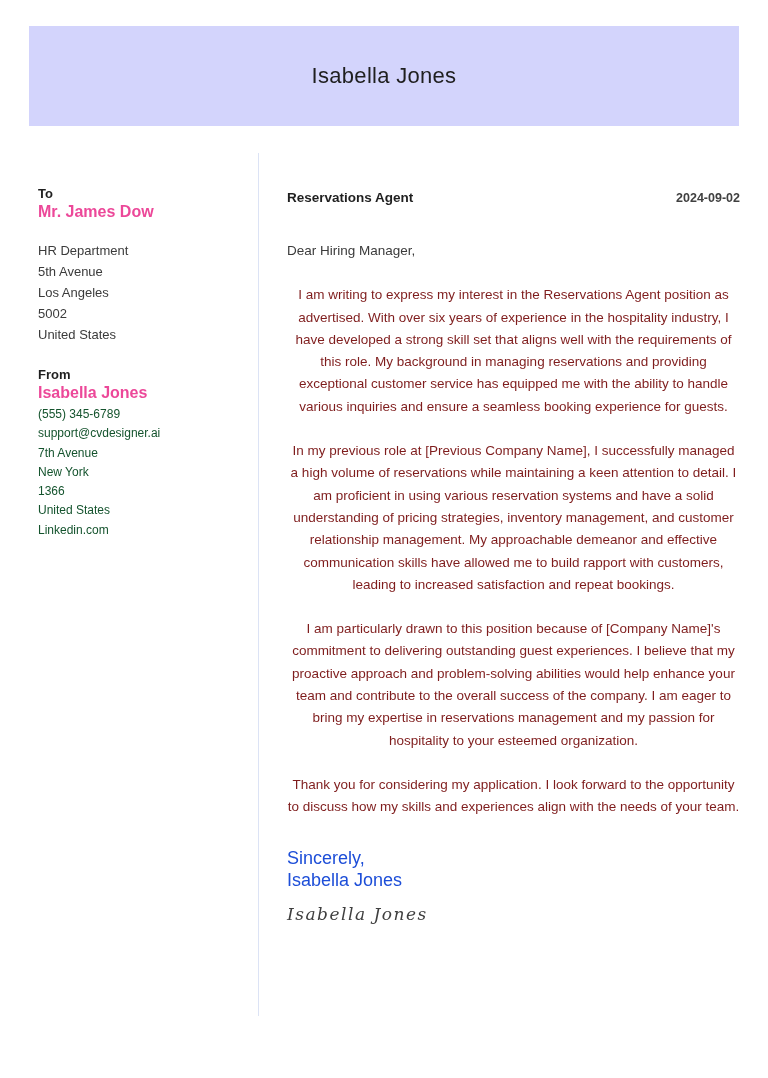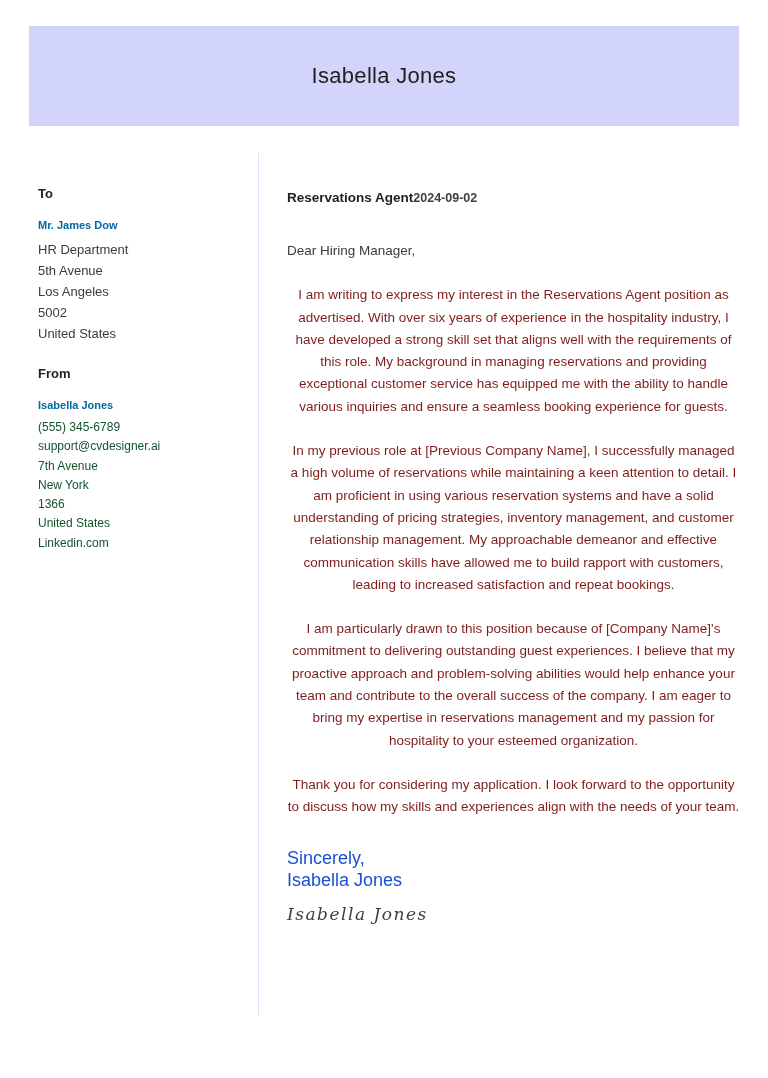--- a/index.html
+++ b/index.html
@@ -54,42 +54,42 @@
     padding-left: 28px;
     padding-top: 36px;
   }
   .section-label {
     font-size: 13px;
     font-weight: 700;
     color: #1f1f1f;
     line-height: 16px;
   }
   .contact-name {
-    font-size: 11px;
+    font-size: 16px;
     font-weight: 700;
-    color: #0369a1;
+    color: #ec4899;
     line-height: 17px;
-    margin-top: 15px;
+    margin-top: 1px;
   }
   .to-lines .contact-line {
     font-size: 13px;
     line-height: 21px;
     color: #3b3b3b;
   }
-  .to-lines { margin-top: 5px; }
+  .to-lines { margin-top: 20px; }
   .from-label { margin-top: 22px; }
   .from-lines { margin-top: 4px; }
   .from-lines .contact-line {
     font-size: 12px;
     line-height: 19.3px;
     color: #14532d;
   }
   .letter-header {
     display: flex;
-    justify-content: flex-start;
+    justify-content: space-between;
     align-items: baseline;
   }
   .job-title {
     font-size: 13.5px;
     font-weight: 700;
     color: #1f1f1f;
     line-height: 17px;
   }
   .letter-date {
     font-size: 12.5px;

